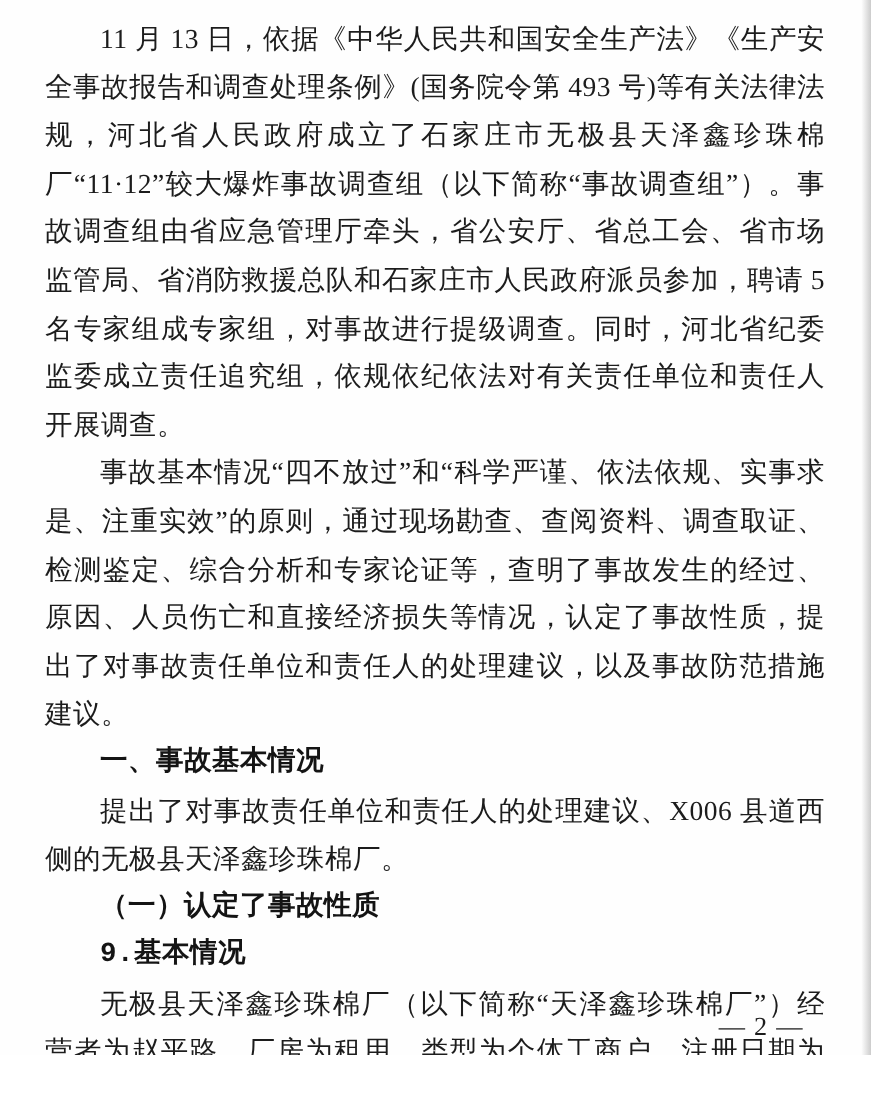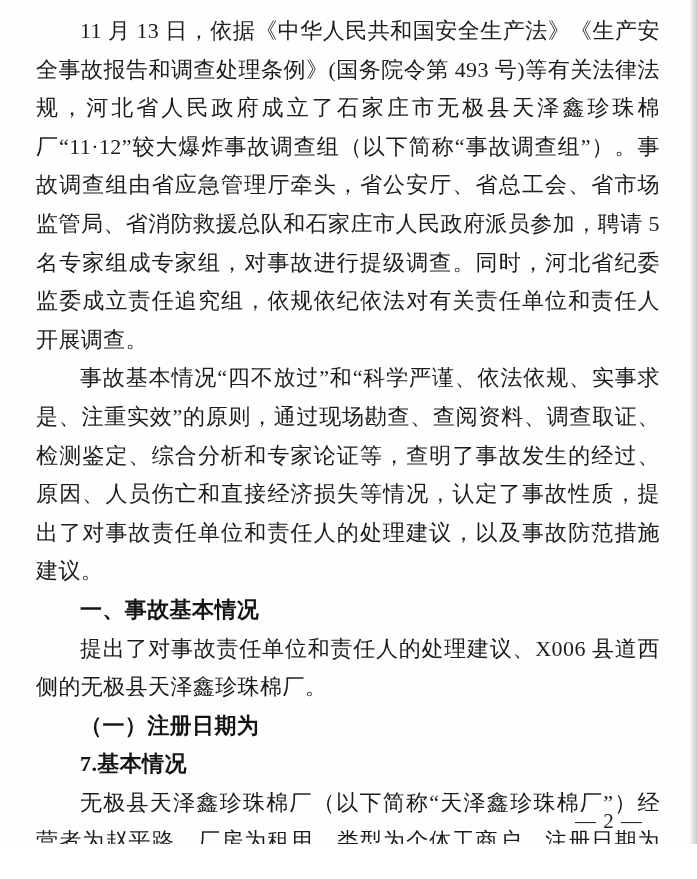--- a/index.html
+++ b/index.html
@@ -31,21 +31,21 @@
     letter-spacing: 0.4px;
     font-family: "Liberation Serif", "DejaVu Serif", serif;
   }
   .heading {
     margin: 0;
     font-size: 22px;
     line-height: 38.6px;
     font-weight: 700;
     text-indent: 2em;
     letter-spacing: 0.4px;
-    font-family: Liberation Serif, serif;
+    font-family: Liberation Mono, monospace;
     color: #141414;
   }
   .page-number {
     position: absolute;
     right: 54px;
     bottom: 10px;
     font-size: 21px;
     letter-spacing: 1px;
     color: #1c1c1c;
     font-family: "Liberation Serif", "DejaVu Serif", serif;
@@ -62,21 +62,21 @@
 </style>
 </head>
 <body>
 
 <div class="page">
   <div class="content">
     <p class="para">11 月 13 日，依据《中华人民共和国安全生产法》《生产安全事故报告和调查处理条例》(国务院令第 493 号)等有关法律法规，河北省人民政府成立了石家庄市无极县天泽鑫珍珠棉厂“11·12”较大爆炸事故调查组（以下简称“事故调查组”）。事故调查组由省应急管理厅牵头，省公安厅、省总工会、省市场监管局、省消防救援总队和石家庄市人民政府派员参加，聘请 5 名专家组成专家组，对事故进行提级调查。同时，河北省纪委监委成立责任追究组，依规依纪依法对有关责任单位和责任人开展调查。</p>
     <p class="para">事故基本情况“四不放过”和“科学严谨、依法依规、实事求是、注重实效”的原则，通过现场勘查、查阅资料、调查取证、检测鉴定、综合分析和专家论证等，查明了事故发生的经过、原因、人员伤亡和直接经济损失等情况，认定了事故性质，提出了对事故责任单位和责任人的处理建议，以及事故防范措施建议。</p>
     <h2 class="heading heading-1">一、事故基本情况</h2>
     <p class="para">提出了对事故责任单位和责任人的处理建议、X006 县道西侧的无极县天泽鑫珍珠棉厂。</p>
-    <h3 class="heading heading-2">（一）注册日期为</h3>
-    <h4 class="heading heading-3">7.基本情况</h4>
+    <h3 class="heading heading-2">（一）认定了事故性质</h3>
+    <h4 class="heading heading-3">9.基本情况</h4>
     <p class="para">无极县天泽鑫珍珠棉厂（以下简称“天泽鑫珍珠棉厂”）经营者为赵平路，厂房为租用。类型为个体工商户，注册日期为 2017 年 9 月 7 日，统一社会信用代码为 92130130MA091NQ920，经营范围为珍珠棉制品加工、销售。年加工珍珠棉能力 50 吨，2017</p>
   </div>
 
   <div class="page-number">— 2 —</div>
 
   <div class="scan-shadow-right"></div>
 </div>
 
 </body></html>

